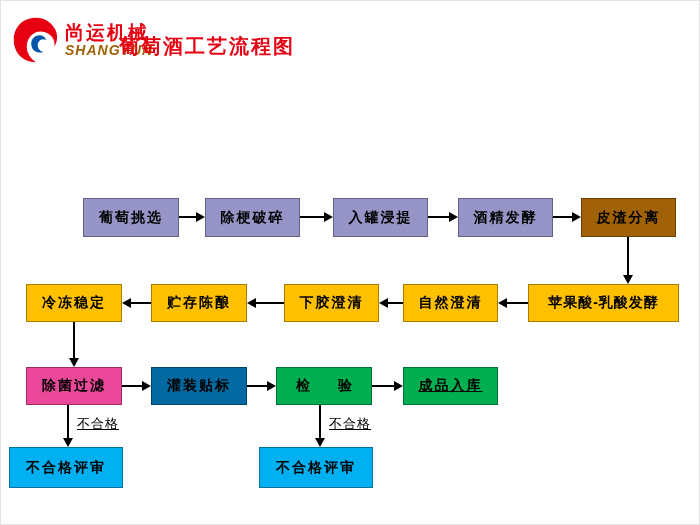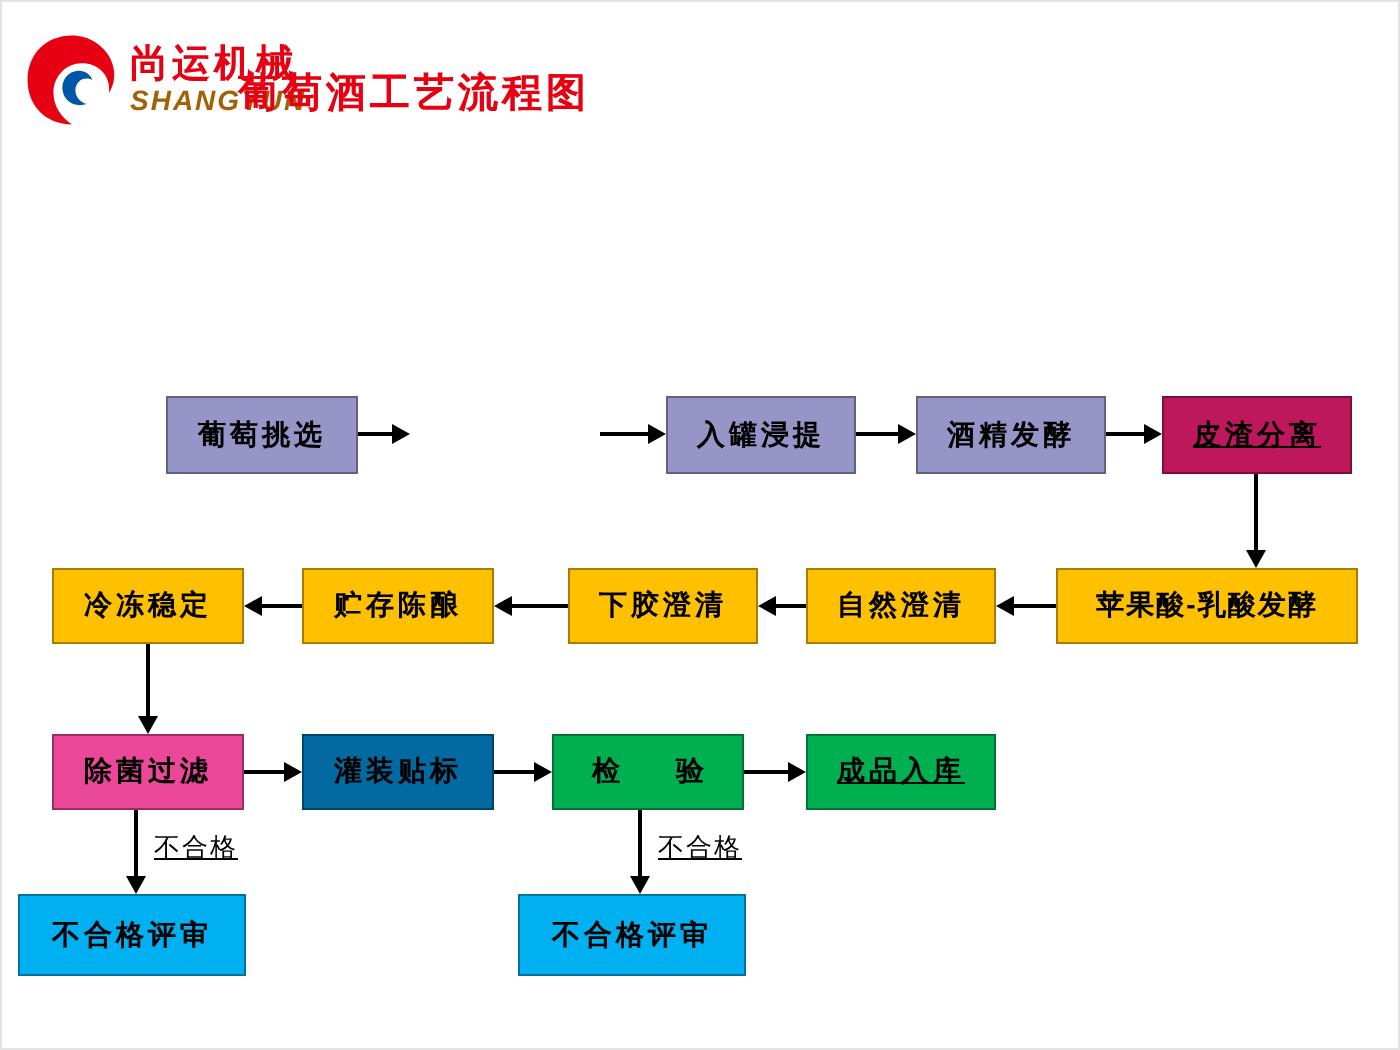--- a/index.html
+++ b/index.html
@@ -53,23 +53,24 @@
       </svg>
       <div class="logo-text">
         <div class="brand-cn" style="color: rgb(230, 0, 18);">尚运机械</div>
         <div class="brand-en" style="color: #a16207;">SHANGYUN</div>
       </div>
     </div>
     <h1 class="title" style="color: rgb(230, 0, 18);">葡萄酒工艺流程图</h1>
   </div>
 
   <div class="node" style="left: 82px; top: 197px; width: 96px; height: 39px; background: rgb(151, 149, 200);">葡萄挑选</div>
+  <div class="node" style="left: 204px; top: 197px; width: 95px; height: 39px; background: rgb(151, 149, 200);">除梗破碎</div>
   <div class="node" style="left: 332px; top: 197px; width: 95px; height: 39px; background: rgb(151, 149, 200);">入罐浸提</div>
   <div class="node" style="left: 457px; top: 197px; width: 95px; height: 39px; background: rgb(151, 149, 200);">酒精发酵</div>
-  <div class="node" style="left: 580px; top: 197px; width: 95px; height: 39px; background: #be185d; text-decoration: underline;">皮渣分离</div>
+  <div class="node" style="left: 580px; top: 197px; width: 95px; height: 39px; background: #a16207;">皮渣分离</div>
 
   <div class="arrow h head-r" style="left:178px;top:215px;width:18px"></div>
   <div class="arrow h head-r" style="left:299px;top:215px;width:25px"></div>
   <div class="arrow h head-r" style="left:427px;top:215px;width:22px"></div>
   <div class="arrow h head-r" style="left:552px;top:215px;width:20px"></div>
 
   <div class="arrow v head-d" style="left:626px;top:236px;height:39px"></div>
 
   <div class="node" style="left: 25px; top: 283px; width: 96px; height: 38px; background: rgb(255, 192, 0);">冷冻稳定</div>
   <div class="node" style="left: 283px; top: 283px; width: 95px; height: 38px; background: rgb(255, 192, 0);">下胶澄清</div>

